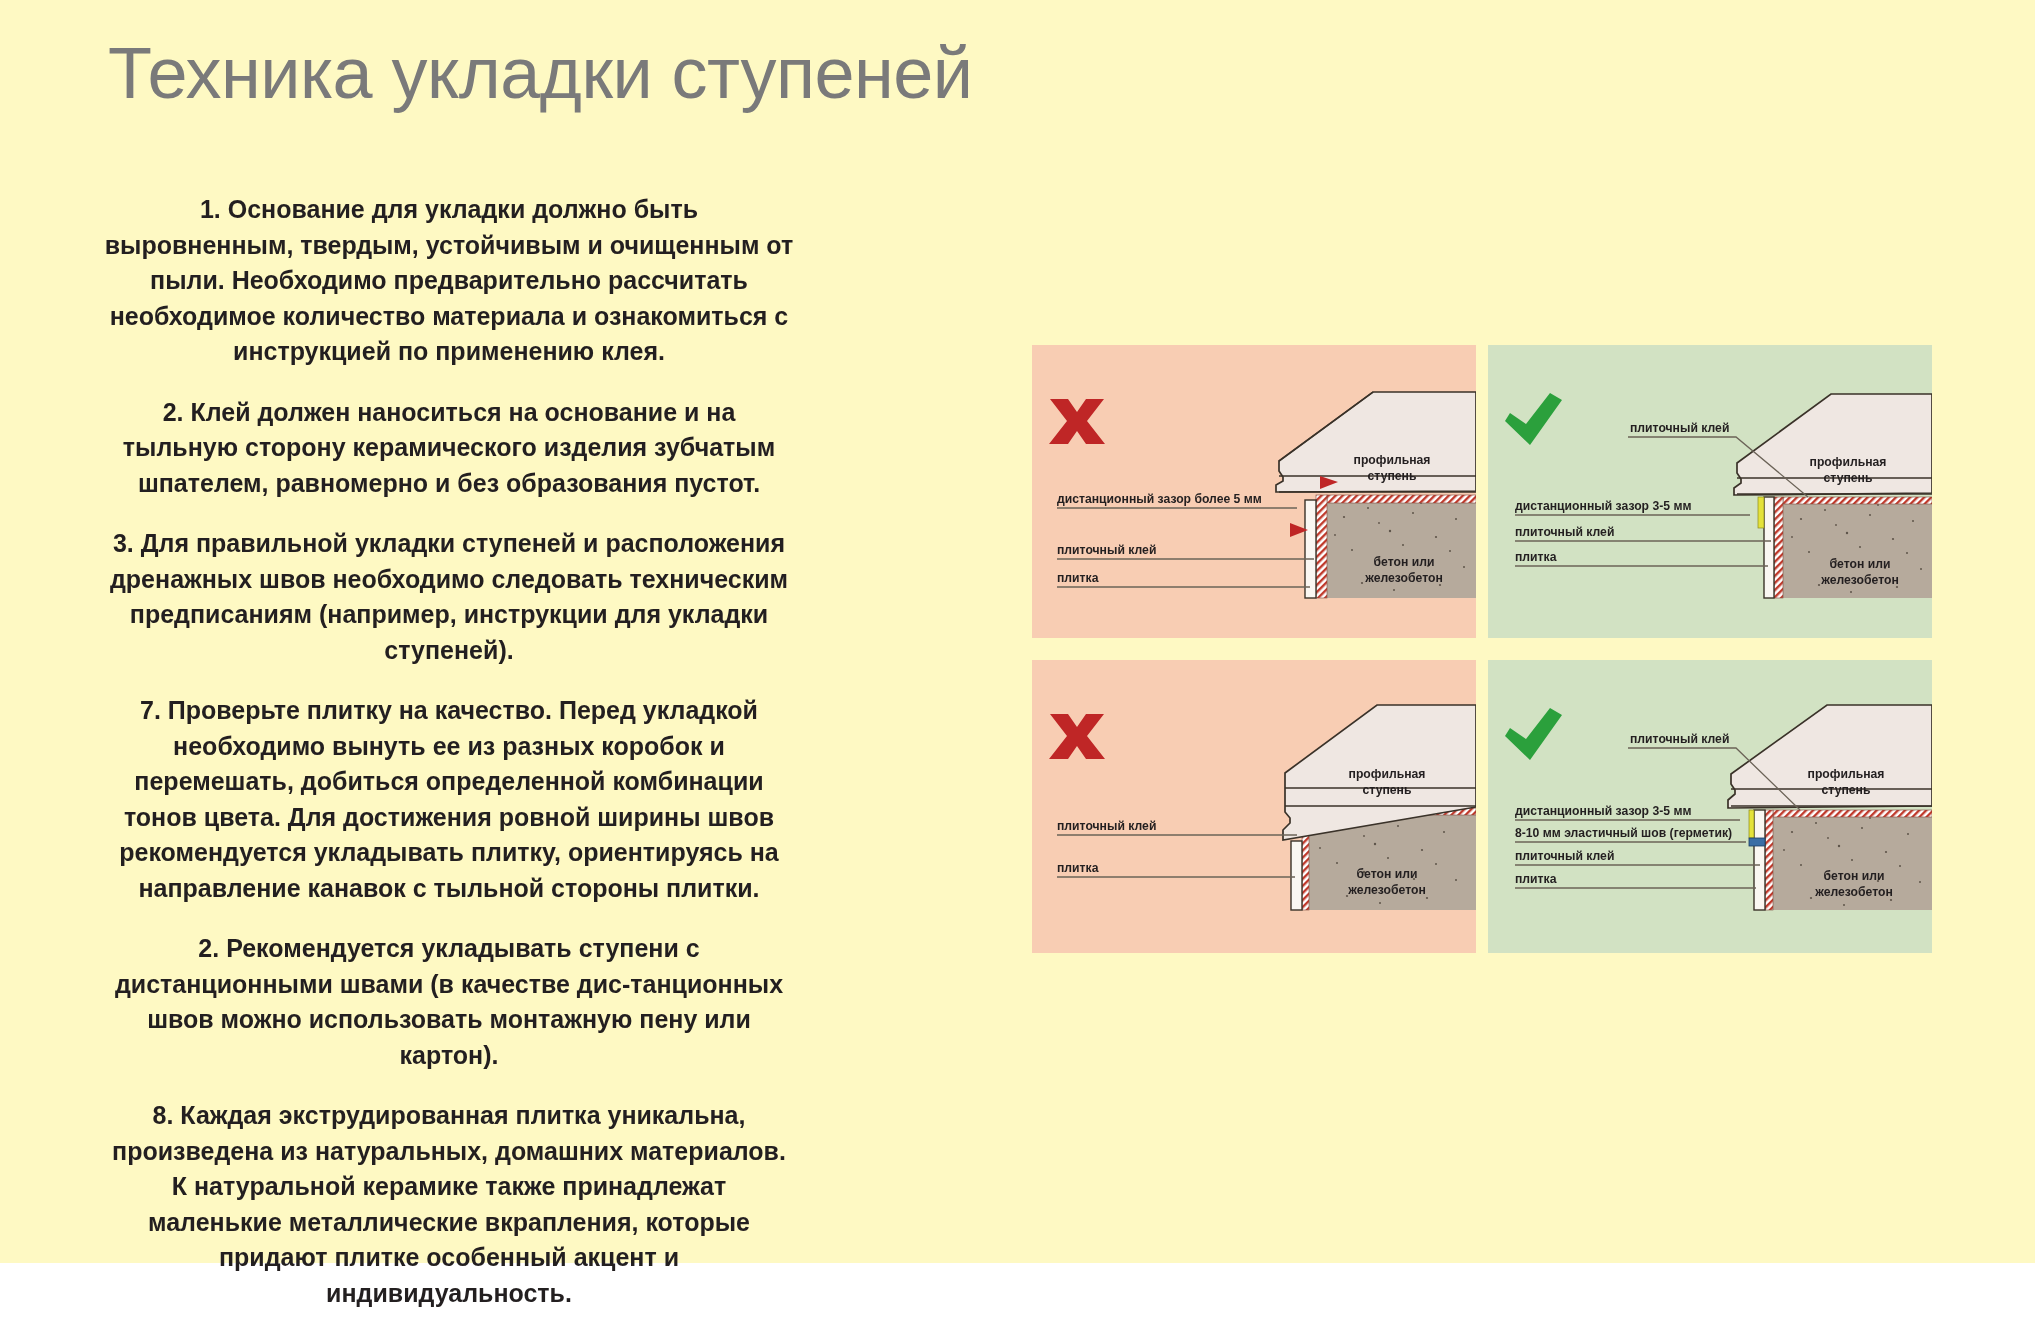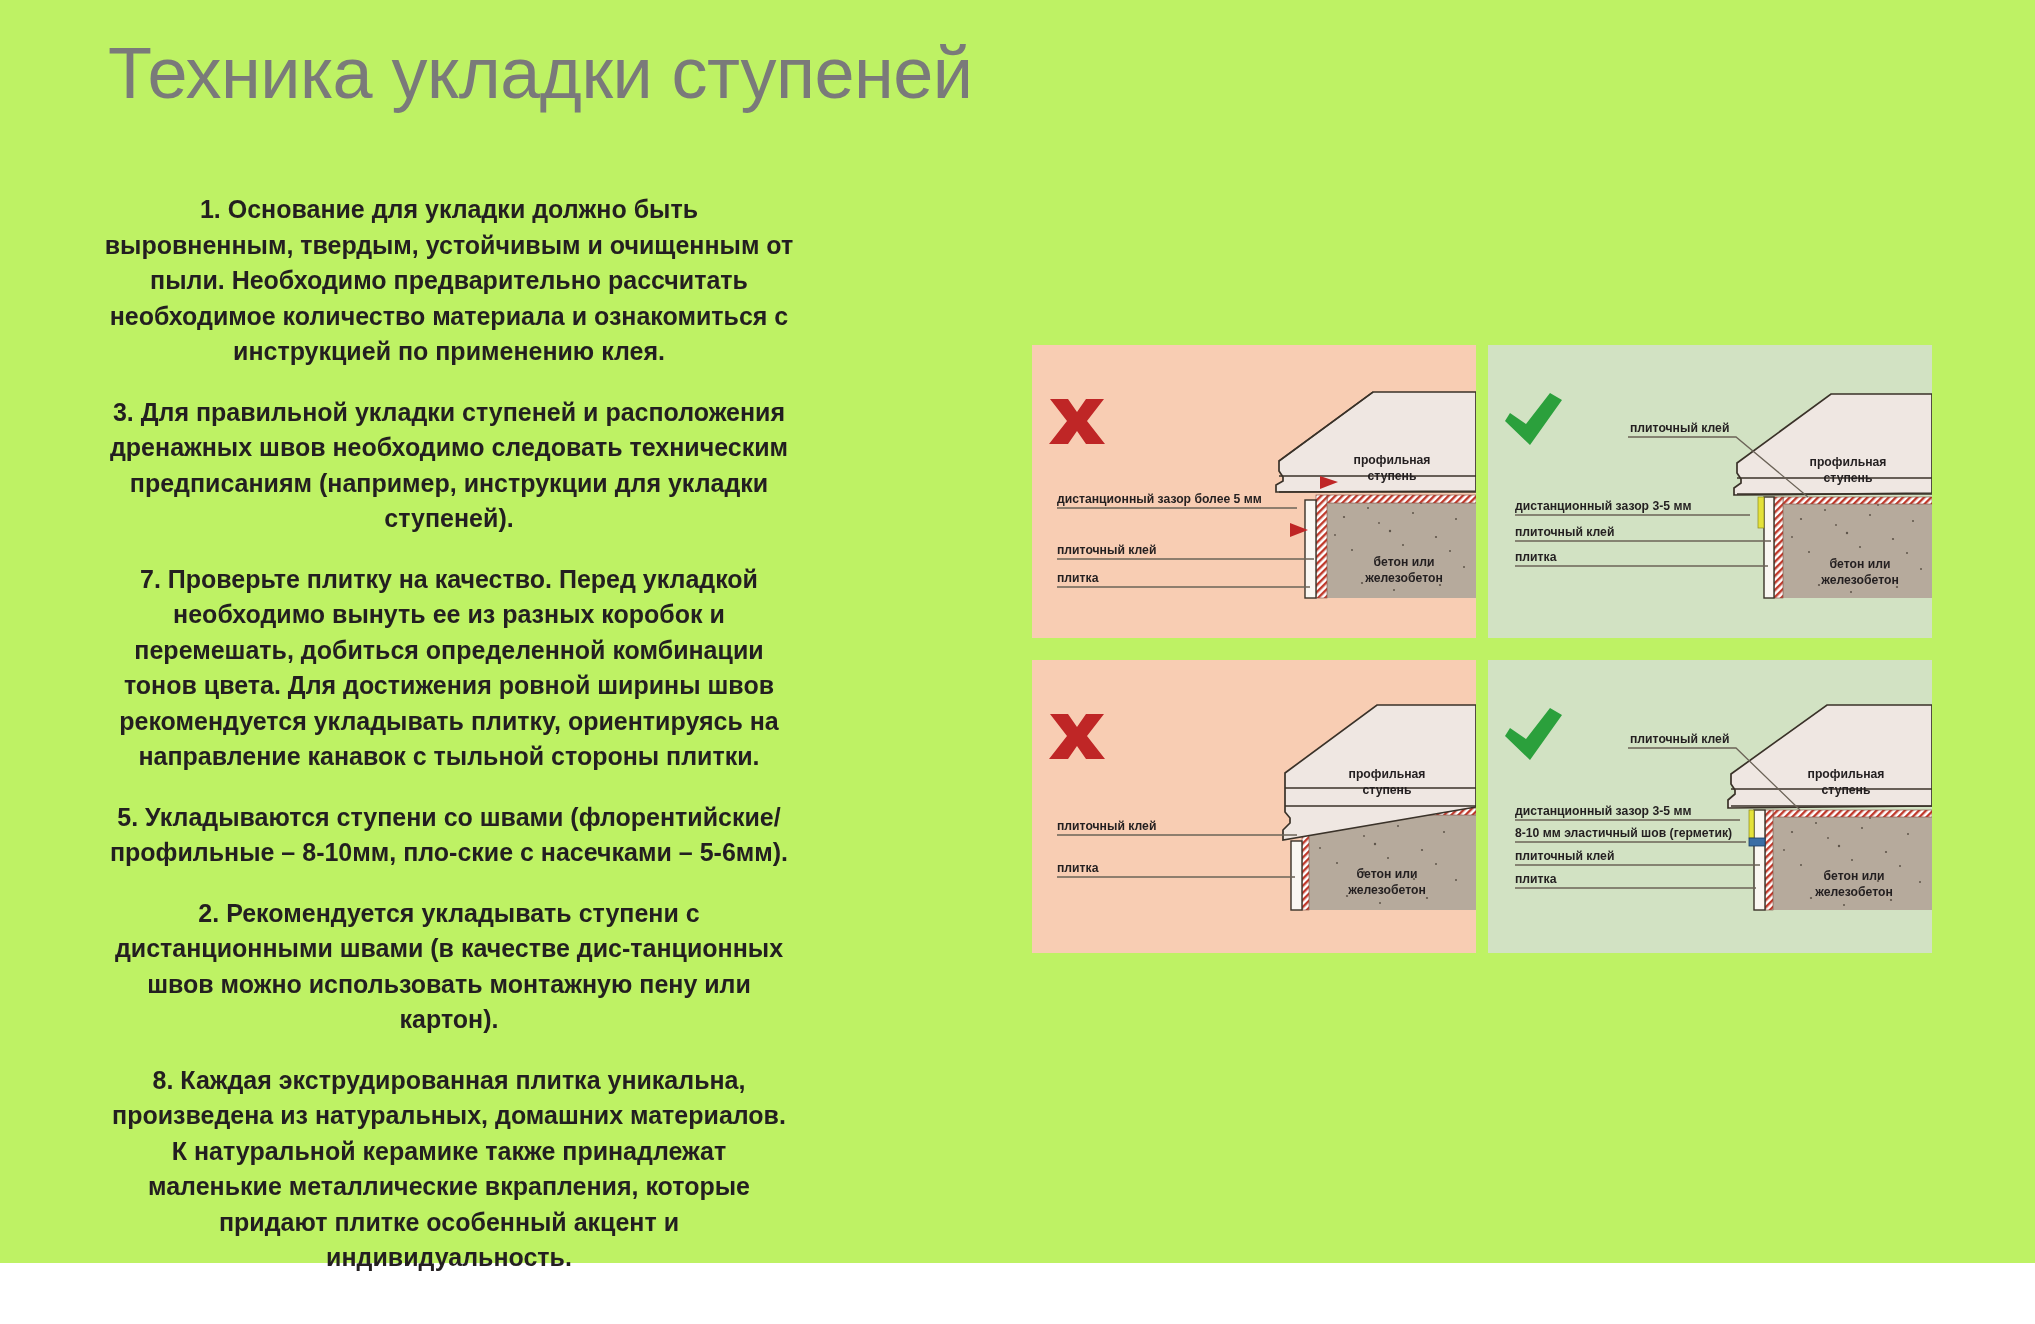--- a/index.html
+++ b/index.html
@@ -9,21 +9,21 @@
     height: 1324px;
     background: #ffffff;
     font-family: "Liberation Sans", "DejaVu Sans", sans-serif;
     overflow: hidden;
   }
 
   #page {
     position: relative;
     width: 2035px;
     height: 1263px;
-    background: #bef264;
+    background: #fef9c3;
   }
 
   
   #page-title {
     position: absolute;
     left: 108px;
     top: 30px;
     font-size: 72px;
     font-weight: 400;
     letter-spacing: -0.5px;
@@ -98,23 +98,23 @@
 </style>
 </head>
 <body>
 
 <div id="page">
 
   <h1 id="page-title">Техника укладки ступеней</h1>
 
   <div id="instructions">
     <p class="instruction-item">1. Основание для укладки должно быть выровненным, твердым, устойчивым и очищенным от пыли. Необходимо предварительно рассчитать необходимое количество материала и ознакомиться с инструкцией по применению клея.</p>
+    <p class="instruction-item">2. Клей должен наноситься на основание и на тыльную сторону керамического изделия зубчатым шпателем, равномерно и без образования пустот.</p>
     <p class="instruction-item">3. Для правильной укладки ступеней и расположения дренажных швов необходимо следовать техническим предписаниям (например, инструкции для укладки ступеней).</p>
     <p class="instruction-item">7. Проверьте плитку на качество. Перед укладкой необходимо вынуть ее из разных коробок и перемешать, добиться определенной комбинации тонов цвета. Для достижения ровной ширины швов рекомендуется укладывать плитку, ориентируясь на направление канавок с тыльной стороны плитки.</p>
-    <p class="instruction-item">5. Укладываются ступени со швами (флорентийские/профильные – 8-10мм, пло-ские с насечками – 5-6мм).</p>
     <p class="instruction-item">2. Рекомендуется укладывать ступени с дистанционными швами (в качестве дис-танционных швов можно использовать монтажную пену или картон).</p>
     <p class="instruction-item">8. Каждая экструдированная плитка уникальна, произведена из натуральных, домашних материалов. К натуральной керамике также принадлежат маленькие металлические вкрапления, которые придают плитке особенный акцент и индивидуальность.</p>
   </div>
 
   <div id="diagram-grid">
 
     <div class="panel bad">
       <svg viewBox="0 0 444 293" preserveAspectRatio="none">
         <defs>
           <pattern id="hatch1" width="5" height="5" patternUnits="userSpaceOnUse" patternTransform="rotate(45)">

